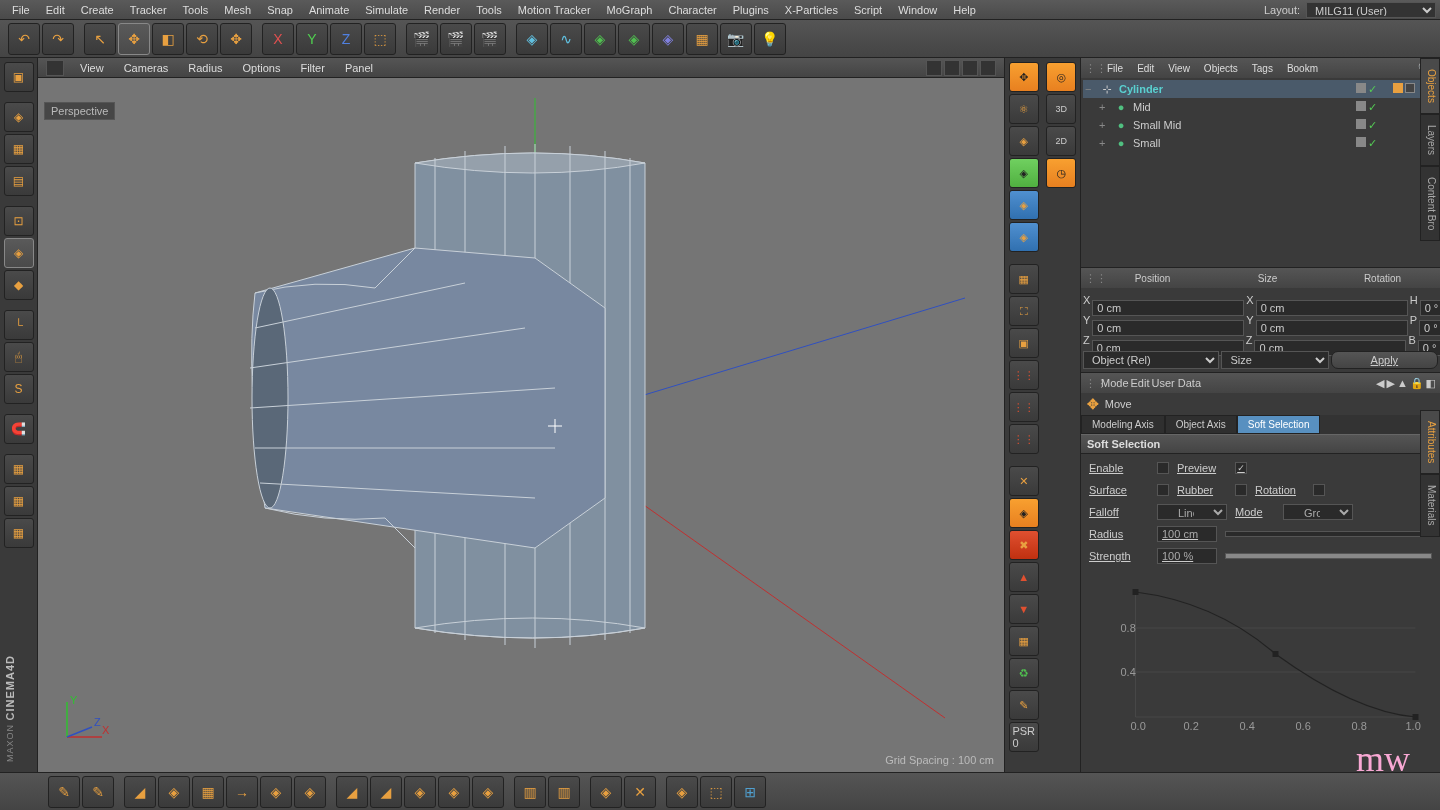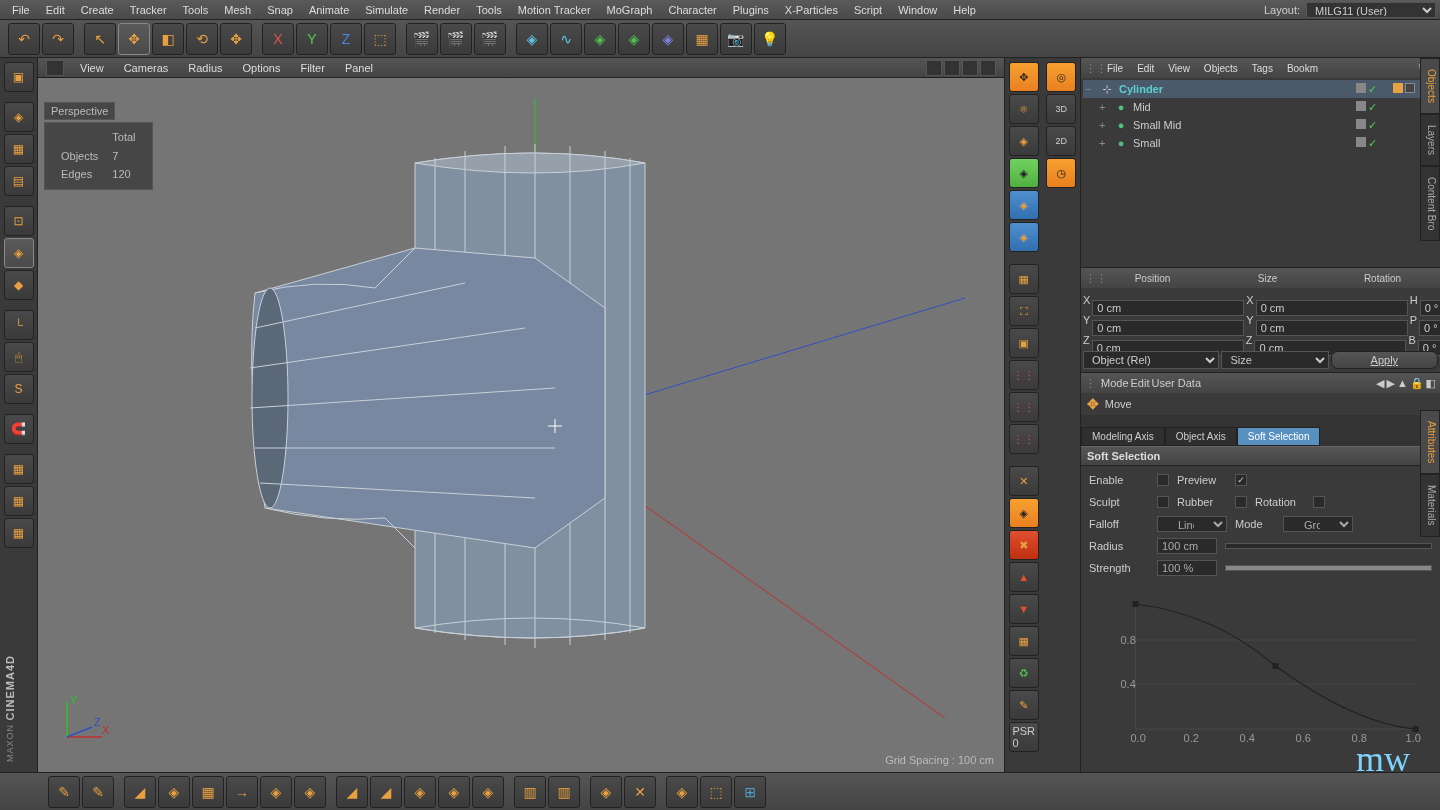--- a/index.html
+++ b/index.html
@@ -60,36 +60,36 @@
 .coord-row { display: flex; align-items: center; height: 20px; gap: 2px; }
 .coord-label { width: 14px; text-align: center; color: #ccc; }
 .coord-input { flex: 1; background: #2a2a2a; border: 1px solid #555; color: #ccc; padding: 1px 4px; height: 16px; margin-top: 16px; }
 .coord-sel { background: #2a2a2a; border: 1px solid #555; color: #ccc; padding: 1px 4px; height: 18px; }
 .apply-btn { background: linear-gradient(#555, #444); border: 1px solid #222; color: #ccc; padding: 2px 4px; cursor: pointer; border-radius: 7px; text-decoration: underline; }
 .attr-manager { flex: 1; display: flex; flex-direction: column; overflow: hidden; }
 .attr-menubar { height: 20px; background: linear-gradient(#555, #444); display: flex; align-items: center; padding: 0 4px; gap: 2px; }
 .attr-title { height: 22px; background: #3a3a3a; display: flex; align-items: center; padding: 0 6px; gap: 6px; }
 .attr-title-icon { color: #e8a040; font-weight: bold; font-size: 14px; }
 .attr-tabs { display: flex; background: #333; }
-.attr-tab { padding: 3px 10px; background: #2f2f2f; border: 1px solid #222; cursor: pointer; color: #ccc; font-size: 10px; margin-top: 12px; }
+.attr-tab { padding: 3px 10px; background: #2f2f2f; border: 1px solid #222; cursor: pointer; color: #ccc; font-size: 10px; }
 .attr-tab.active { background: #5890c0; color: #fff; }
 .attr-section-header { background: linear-gradient(#555, #444); padding: 3px 6px; font-weight: bold; color: #ddd; border-top: 1px solid #666; border-bottom: 1px solid #222; }
-.attr-body { flex: 1; padding: 4px 8px; overflow: auto; background: #3a3a3a; }
+.attr-body { flex: 1; padding: 4px 8px; overflow: auto; background: #3a3a3a; text-decoration: underline; }
 .attr-row { display: flex; align-items: center; height: 20px; gap: 8px; margin-bottom: 2px; }
 .attr-label { width: 60px; color: #ccc; text-align: left; }
 .attr-checkbox { width: 12px; height: 12px; background: #2a2a2a; border: 1px solid #555; display: inline-flex; align-items: center; justify-content: center; color: #ccc; font-size: 9px; }
 .attr-select { background: #2a2a2a; border: 1px solid #555; color: #aaa; padding: 1px 16px; height: 16px; width: 70px; }
 .attr-num { background: #2a2a2a; border: 1px solid #555; color: #aaa; padding: 1px 4px; height: 16px; width: 60px; }
 .attr-slider { flex: 1; height: 6px; background: #2a2a2a; border: 1px solid #555; position: relative; }
 .attr-slider-fill { height: 100%; background: #888; }
 .curve-editor { margin-top: 6px; height: 170px; background: #3a3a3a; position: relative; }
 .bottom-toolbar { height: 38px; background: linear-gradient(#555, #444); display: flex; align-items: center; padding: 0 8px; gap: 2px; border-top: 1px solid #222; }
 .brand { position: absolute; left: 4px; bottom: 48px; writing-mode: vertical-rl; transform: rotate(180deg); color: #888; font-size: 9px; letter-spacing: 1px; }
 .brand .c4d { color: #bbb; font-weight: bold; font-size: 11px; }
-.mw-logo { position: absolute; right: 30px; bottom: 30px; color: #7dd3fc; font-size: 36px; font-family: cursive; }
+.mw-logo { position: absolute; right: 30px; bottom: 30px; color: #f9a8d4; font-size: 36px; font-family: cursive; }
 </style>
 </head>
 <body>
 
 <div class="menubar">
   <span class="menu-item">File</span>
   <span class="menu-item">Edit</span>
   <span class="menu-item">Create</span>
   <span class="menu-item">Tracker</span>
   <span class="menu-item">Tools</span>
@@ -177,38 +177,20 @@
       <span class="vm-item">Panel</span>
       <div class="vm-icons">
         <div class="vm-icon"></div>
         <div class="vm-icon"></div>
         <div class="vm-icon"></div>
         <div class="vm-icon"></div>
       </div>
     </div>
     <div class="viewport">
       <div class="viewport-label">Perspective</div>
-      <div class="viewport-stats">
-        <table>
-          <tbody>
-              <tr>
-                <td></td>
-                <td>Total</td>
-              </tr>
-          <tr>
-                <td>Objects</td>
-                <td>7</td>
-              </tr>
-          <tr>
-                <td>Edges</td>
-                <td>120</td>
-              </tr>
-        </tbody>
-          </table>
-      </div>
       <svg viewBox="0 0 952 694">
 
         <line x1="490" y1="20" x2="490" y2="350" stroke="#30c030" stroke-width="1"></line>
         <line x1="490" y1="350" x2="920" y2="220" stroke="#3050c0" stroke-width="1"></line>
         <line x1="490" y1="350" x2="900" y2="640" stroke="#c03030" stroke-width="1"></line>
 
         <g stroke="#c8d0d8" stroke-width="1" fill="#6a7a8a">
           <path d="M 370 85 Q 490 65 600 85 L 600 550 Q 490 570 370 550 Z" fill="#8090a0"></path>
           <path d="M 370 85 Q 490 105 600 85 Q 490 65 370 85" fill="#95a0ab"></path>
           <path d="M 370 550 Q 490 570 600 550 Q 490 530 370 550" fill="none"></path>
@@ -414,21 +396,21 @@
       </div>
       <div class="attr-section-header">Soft Selection</div>
       <div class="attr-body">
         <div class="attr-row">
           <span class="attr-label">Enable</span>
             <span class="attr-checkbox"></span>
           <span class="attr-label" style="width:50px">Preview</span>
             <span class="attr-checkbox">✓</span>
         </div>
         <div class="attr-row">
-          <span class="attr-label">Sculpt</span>
+          <span class="attr-label">Surface</span>
             <span class="attr-checkbox"></span>
           <span class="attr-label" style="width:50px">Rubber</span>
             <span class="attr-checkbox"></span>
           <span class="attr-label" style="width:50px">Rotation</span>
             <span class="attr-checkbox"></span>
         </div>
         <div class="attr-row">
           <span class="attr-label">Falloff</span>
             <select class="attr-select"><option>Linear</option></select>
           <span class="attr-label" style="width:40px">Mode</span>

